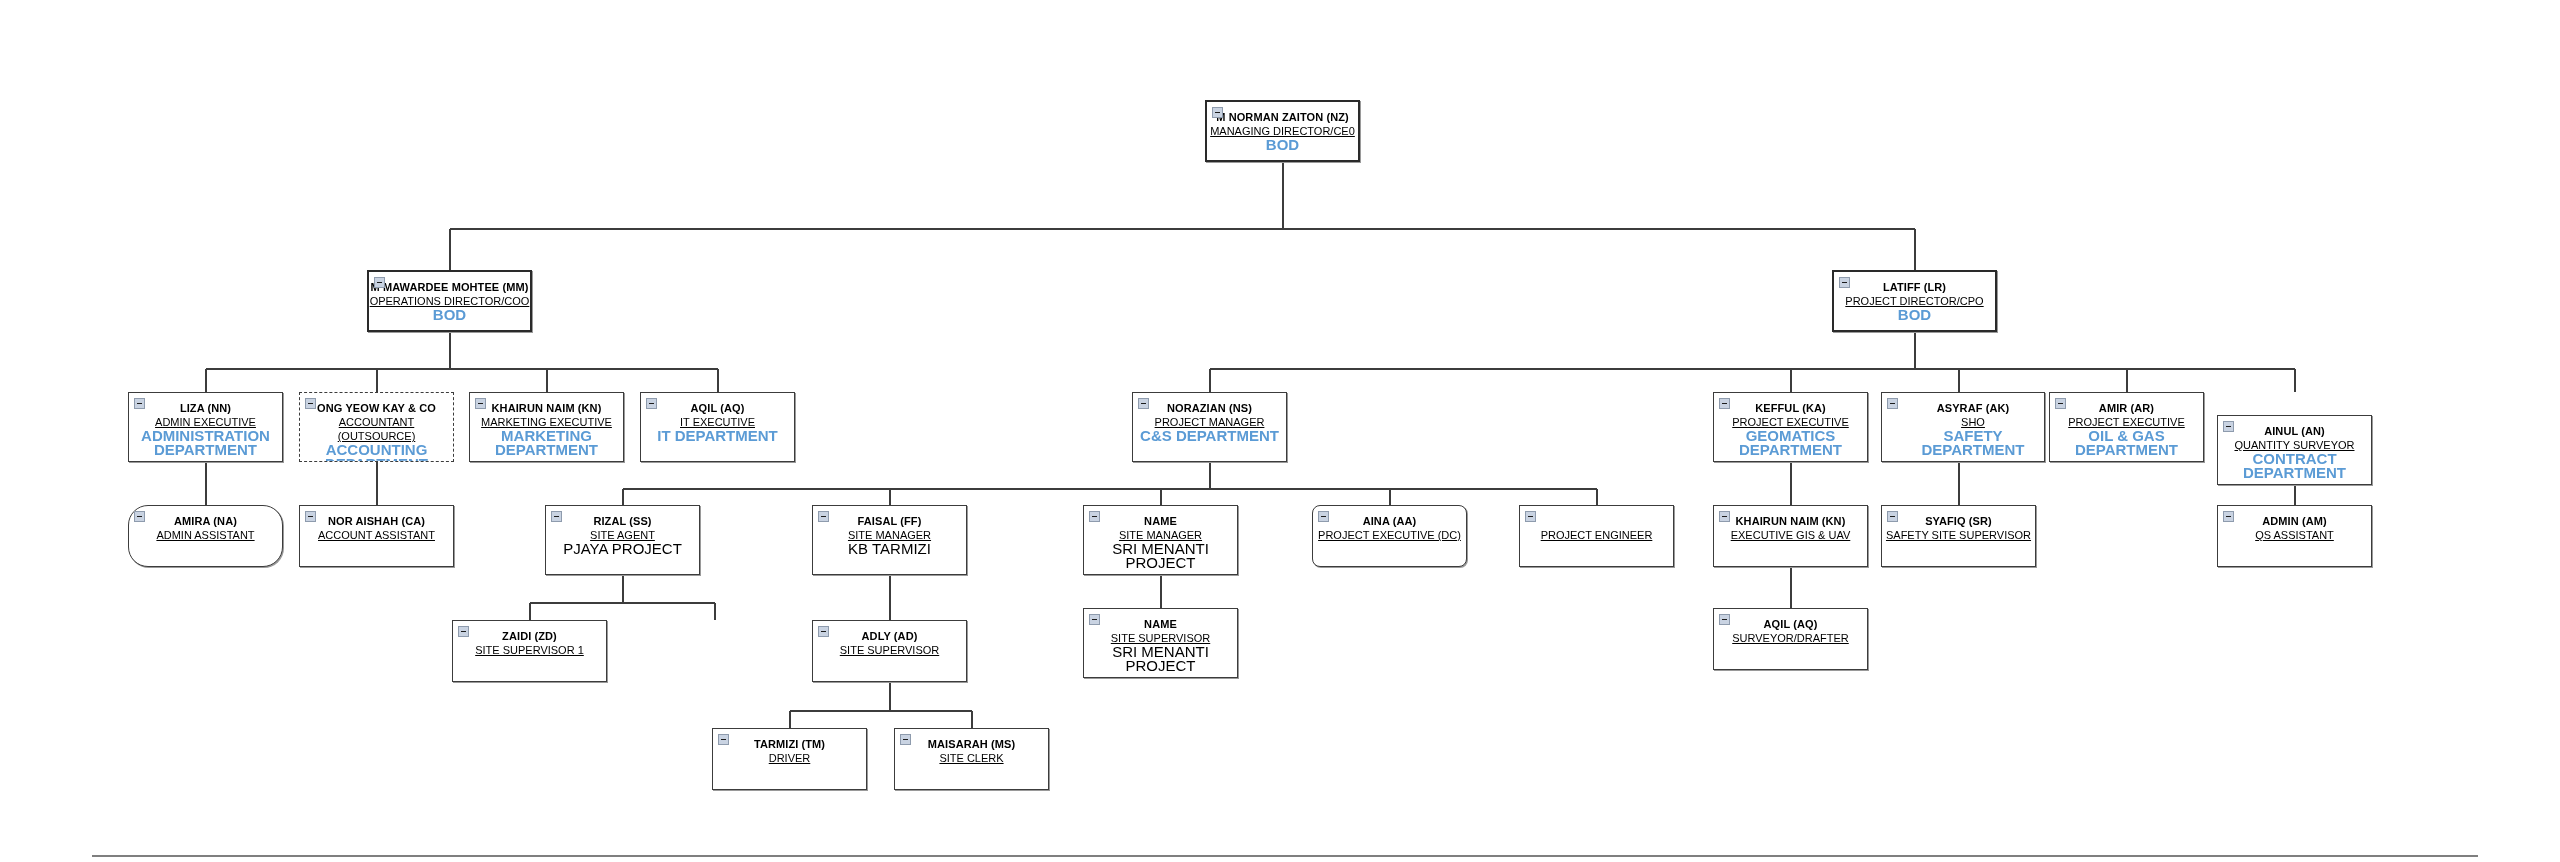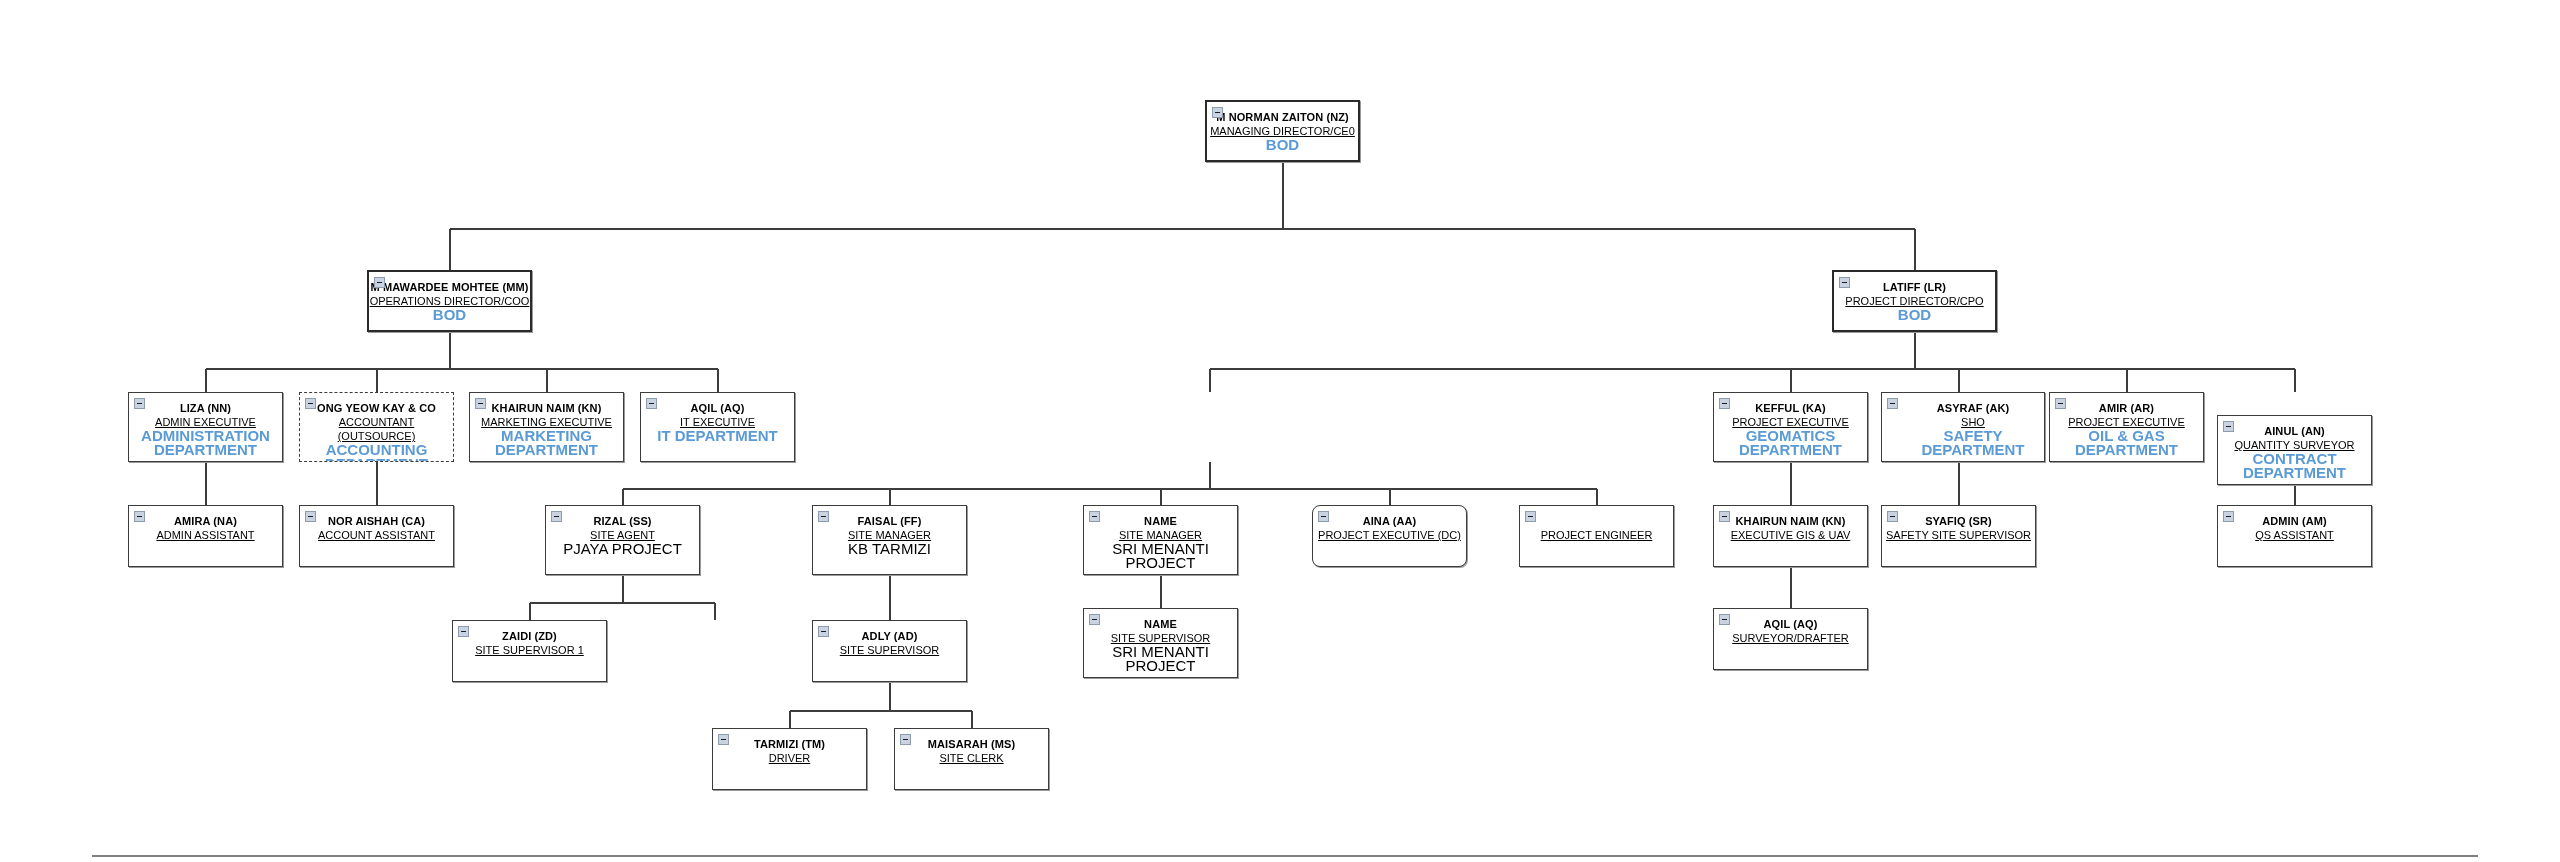--- a/index.html
+++ b/index.html
@@ -182,20 +182,26 @@
       <span class="n-name">KHAIRUN NAIM (KN)</span>
       <span class="n-title">MARKETING EXECUTIVE</span>
       <span class="n-dept">MARKETING DEPARTMENT</span>
     </div>
     <div class="node" style="left: 640px; top: 392px; width: 155px; height: 70px;">
       <span class="minus-box"></span>
       <span class="n-name">AQIL (AQ)</span>
       <span class="n-title">IT EXECUTIVE</span>
       <span class="n-dept">IT DEPARTMENT</span>
     </div>
+    <div class="node" style="left: 1132px; top: 392px; width: 155px; height: 70px;">
+      <span class="minus-box"></span>
+      <span class="n-name">NORAZIAN (NS)</span>
+      <span class="n-title">PROJECT MANAGER</span>
+      <span class="n-dept">C&amp;S DEPARTMENT</span>
+    </div>
     <div class="node" style="left: 1713px; top: 392px; width: 155px; height: 70px;">
       <span class="minus-box"></span>
       <span class="n-name">KEFFUL (KA)</span>
       <span class="n-title">PROJECT EXECUTIVE</span>
       <span class="n-dept">GEOMATICS DEPARTMENT</span>
     </div>
     <div class="node" style="left: 1881px; top: 392px; width: 164px; height: 70px; padding-left: 20px;">
       <span class="minus-box"></span>
       <span class="n-name">ASYRAF (AK)</span>
       <span class="n-title">SHO</span>
@@ -206,21 +212,21 @@
       <span class="n-name">AMIR (AR)</span>
       <span class="n-title">PROJECT EXECUTIVE</span>
       <span class="n-dept">OIL &amp; GAS DEPARTMENT</span>
     </div>
     <div class="node" style="left: 2217px; top: 415px; width: 155px; height: 70px;">
       <span class="minus-box"></span>
       <span class="n-name">AINUL (AN)</span>
       <span class="n-title">QUANTITY SURVEYOR</span>
       <span class="n-dept">CONTRACT DEPARTMENT</span>
     </div>
-    <div class="node" style="left: 128px; top: 505px; width: 155px; height: 62px;">
+    <div class="node" style="left: 128px; top: 505px; width: 155px; height: 62px; border-radius: 20px;">
       <span class="minus-box"></span>
       <span class="n-name">AMIRA (NA)</span>
       <span class="n-title">ADMIN ASSISTANT</span>
     </div>
     <div class="node" style="left: 299px; top: 505px; width: 155px; height: 62px;">
       <span class="minus-box"></span>
       <span class="n-name">NOR AISHAH (CA)</span>
       <span class="n-title">ACCOUNT ASSISTANT</span>
     </div>
     <div class="node" style="left: 545px; top: 505px; width: 155px; height: 70px;">

